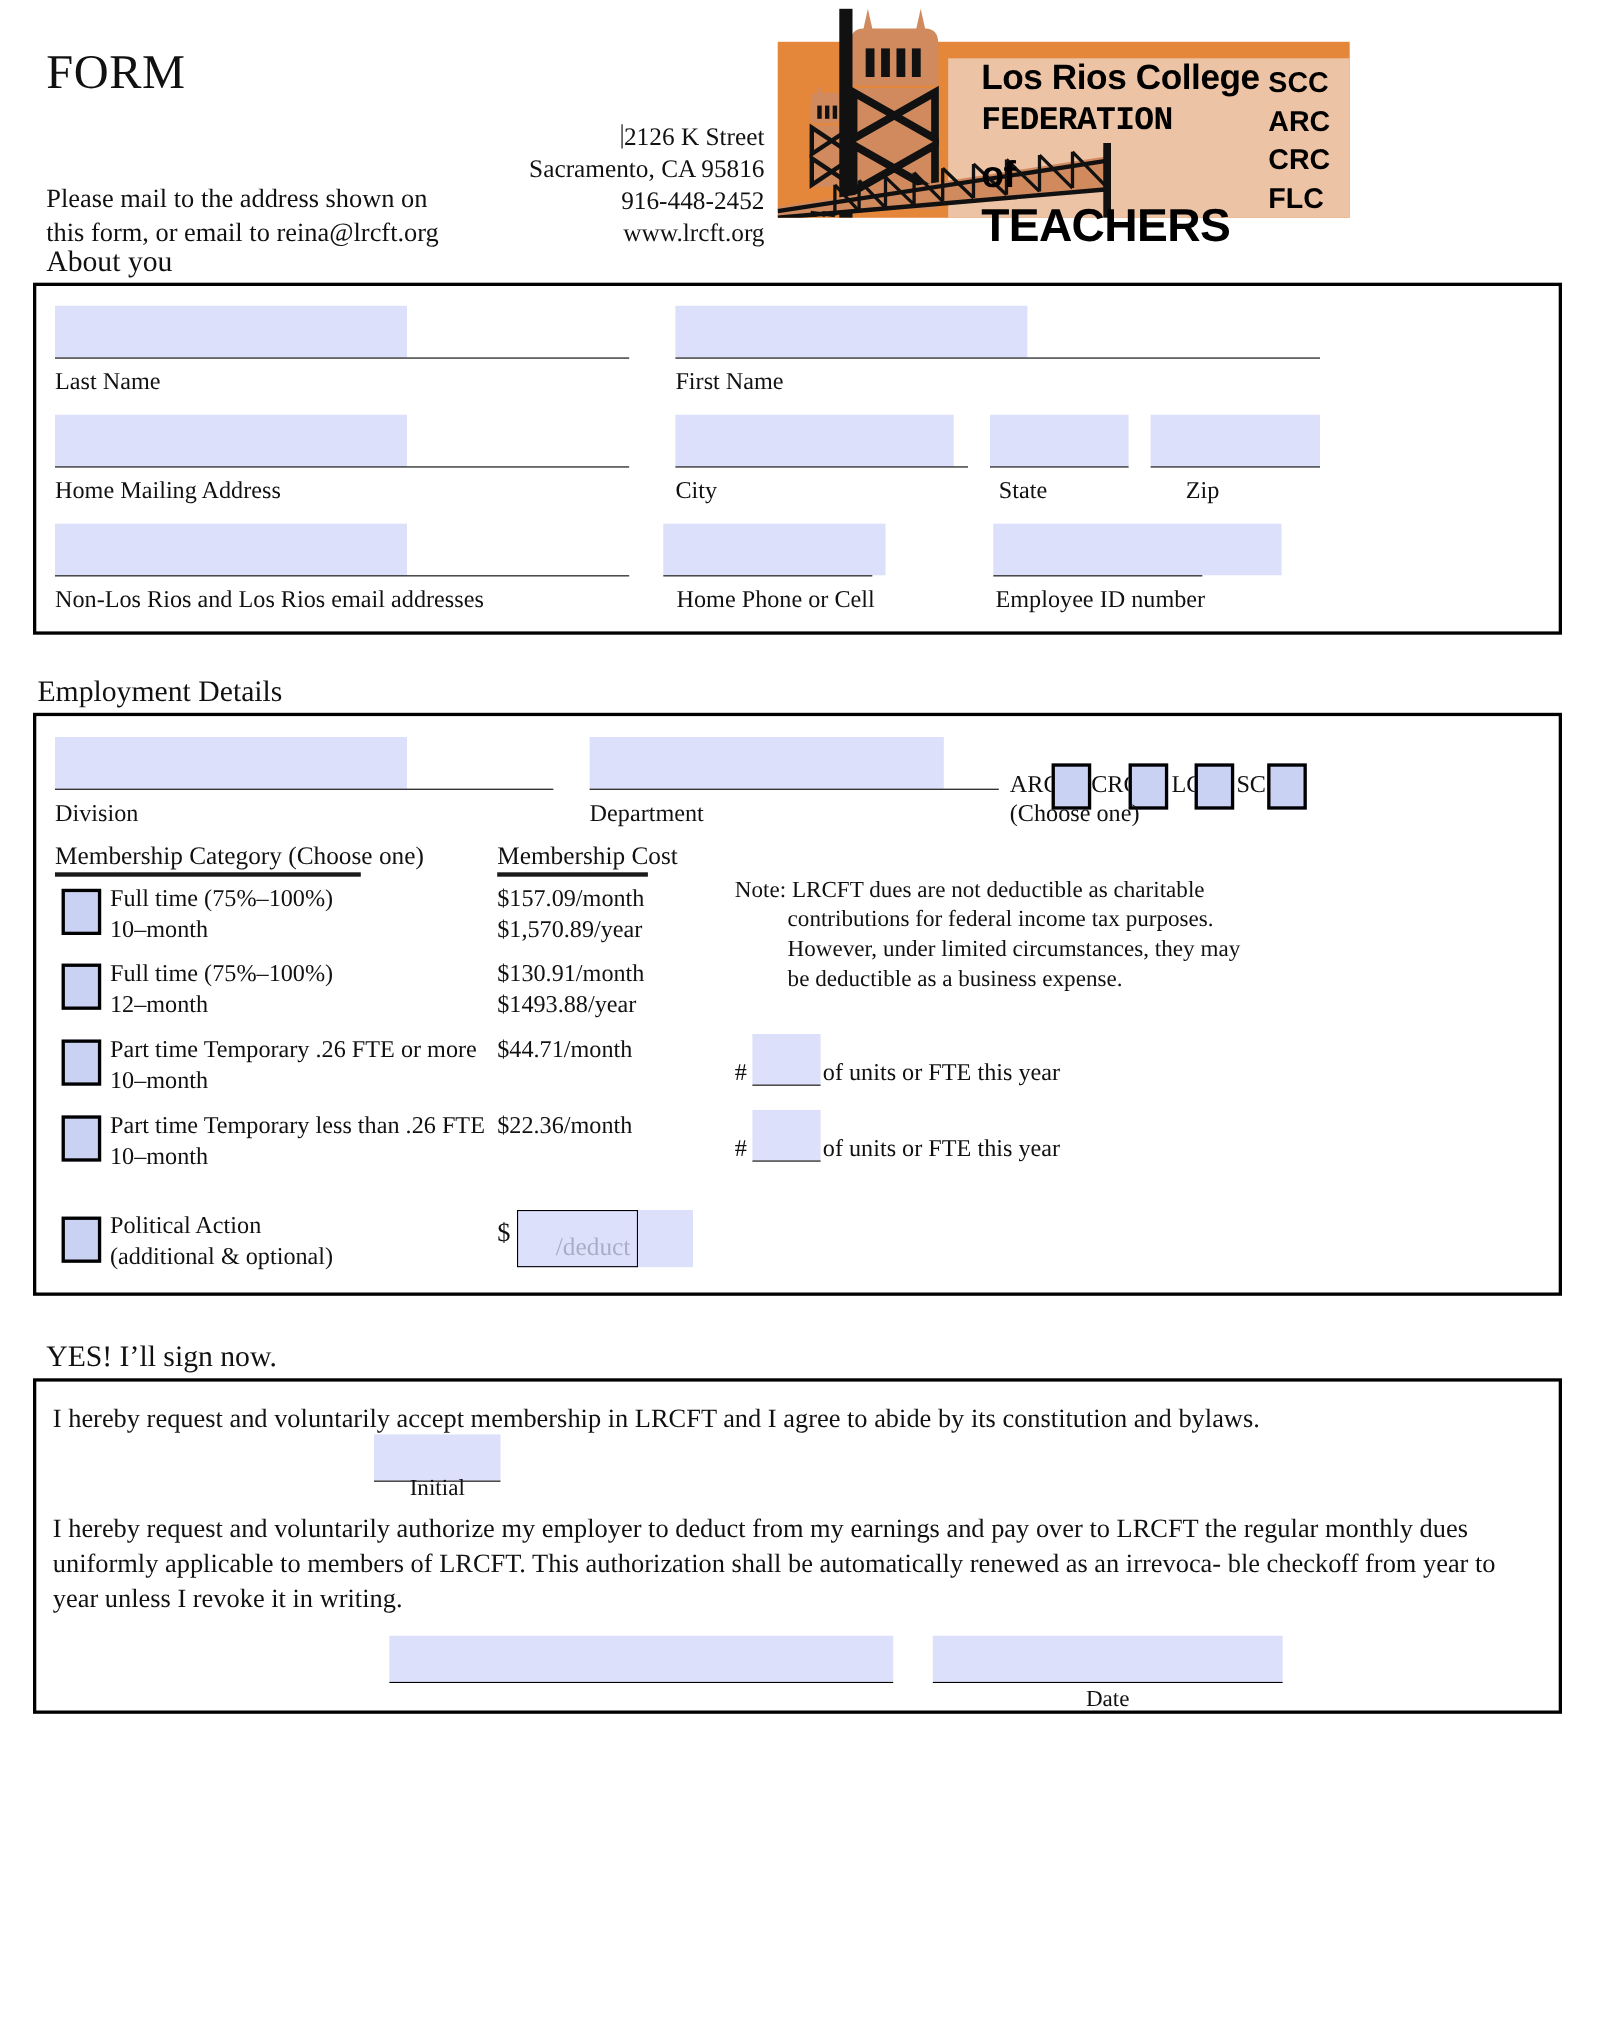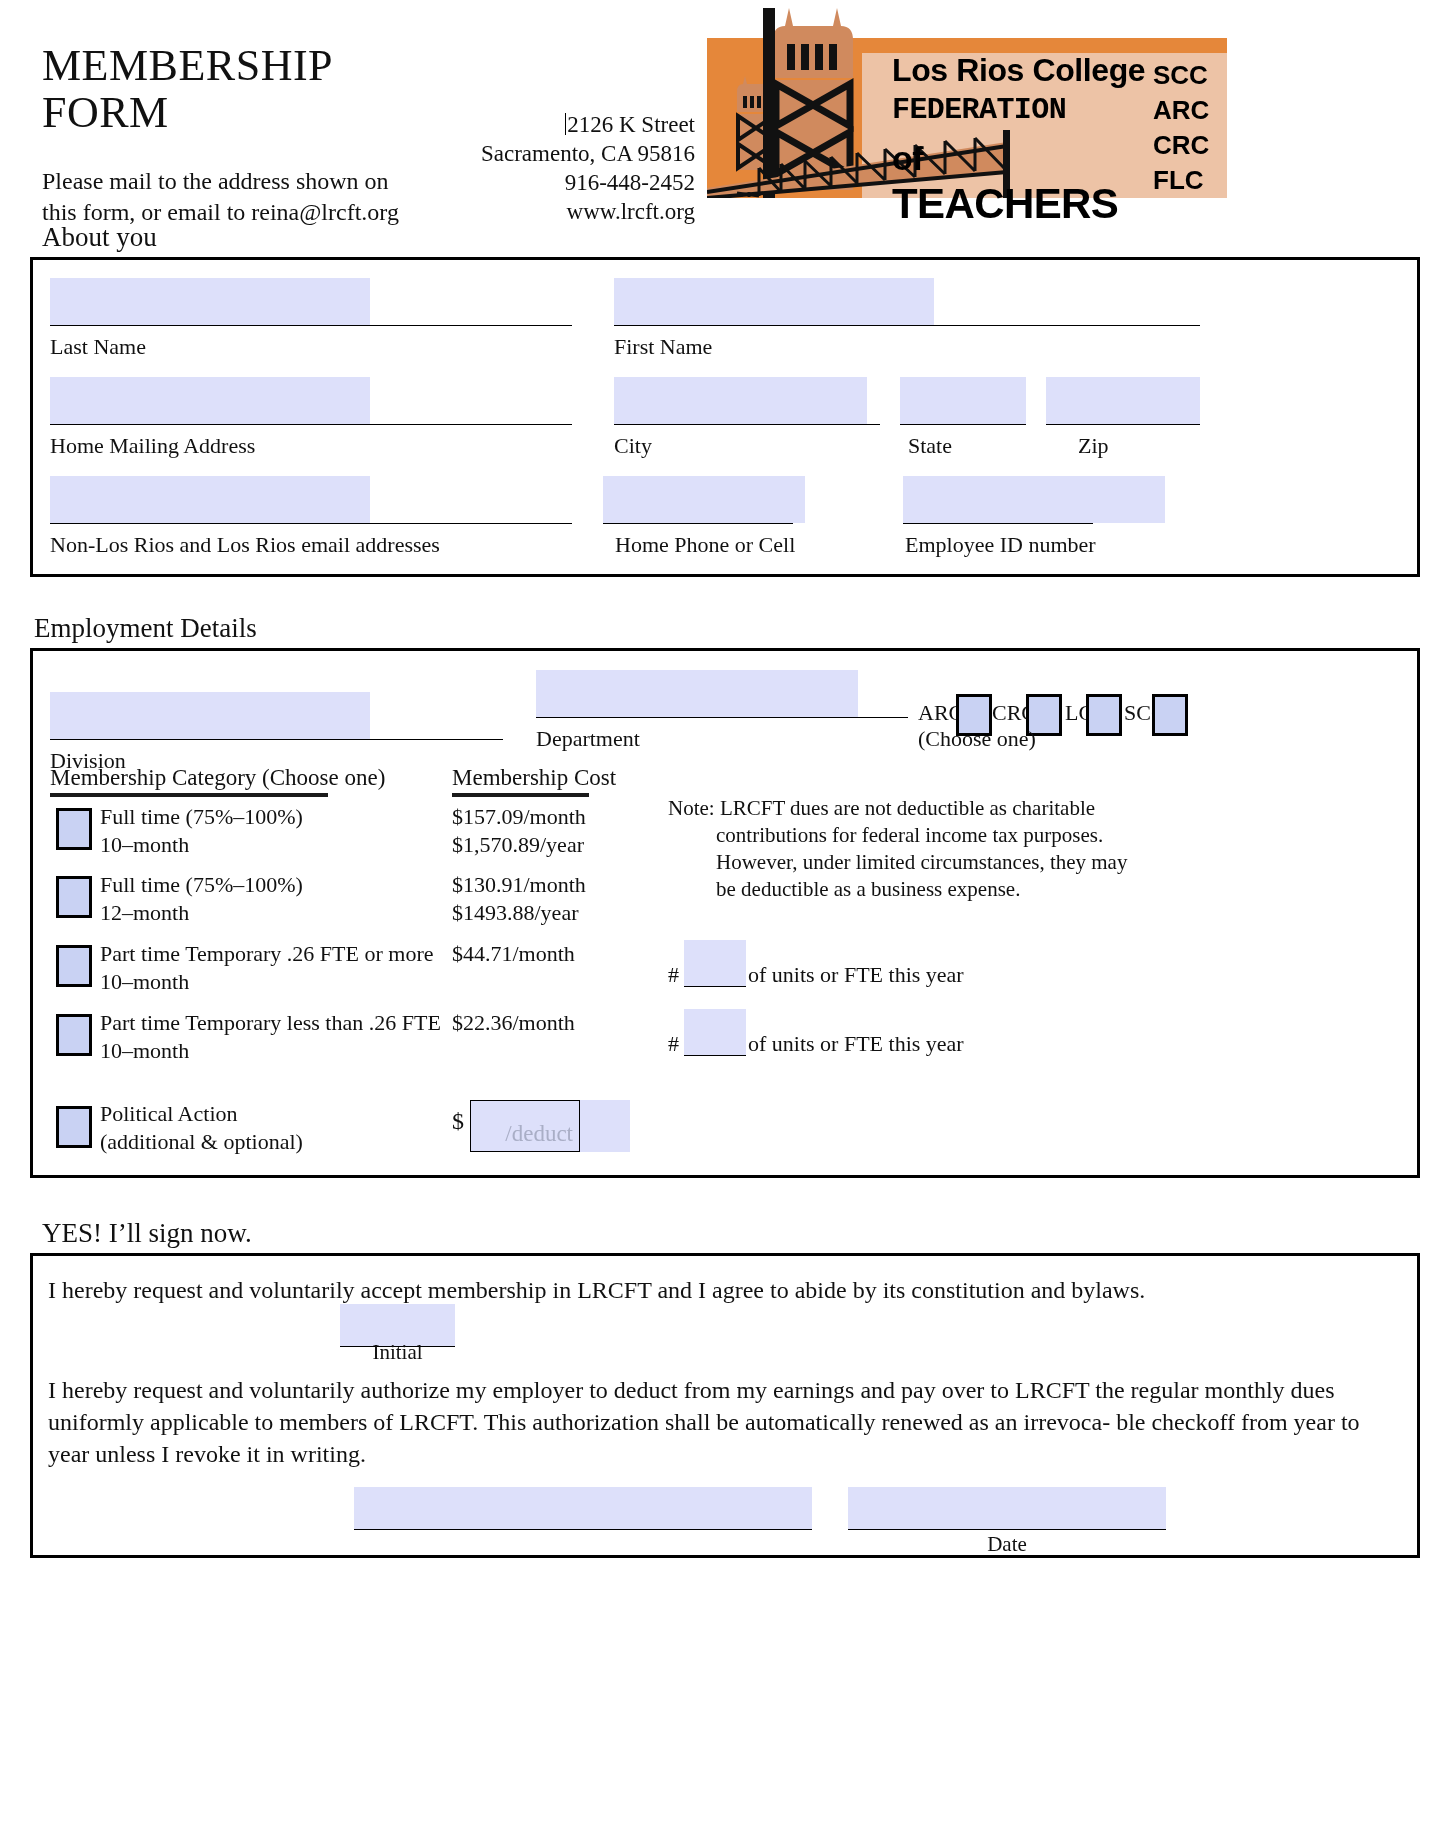--- a/index.html
+++ b/index.html
@@ -89,21 +89,20 @@
   .sig-fill{position:absolute;background:#DDE0FA;}
   .sig-rule{position:absolute;border-bottom:1.5px solid #000;}
   .sig-lbl{position:absolute;font-size:21px;text-align:center;}
 </style>
 </head>
 <body>
 
 <div class="page">
 
   <div class="hdr-title">
-    <div>MEMBERSHIP</div>
     <div>FORM</div>
   </div>
 
   <div class="hdr-sub">
     <div>Please mail to the address shown on</div>
     <div>this form, or email to reina@lrcft.org</div>
   </div>
 
   <div class="addr">
     <div><span class="caret"></span><span>2126 K Street</span></div>
@@ -222,21 +221,21 @@
 
   <div class="fld" style="left:903px;top:476px;width:190px;height:75px;">
     <div class="fill" style="width:262px;height:47px;"></div>
     <div class="rule" style="top:47px;width:190px;"></div>
     <div class="lbl" style="top:56px;left:2px;">Employee ID number</div>
   </div>
 
   <div class="sec-head" style="left:34px;top:613px;">Employment Details</div>
   <div class="sec-box" style="left:30px;top:648px;width:1390px;height:530px;"></div>
 
-  <div class="fld" style="left:50px;top:670px;width:453px;height:75px;margin-top:22px;">
+  <div class="fld" style="left:50px;top:670px;width:453px;height:75px;">
     <div class="fill" style="width:320px;height:47px;"></div>
     <div class="rule" style="top:47px;width:453px;"></div>
     <div class="lbl" style="top:56px;">Division</div>
   </div>
 
   <div class="fld" style="left:536px;top:670px;width:372px;height:75px;text-align:right;">
     <div class="fill" style="width:322px;height:47px;"></div>
     <div class="rule" style="top:47px;width:372px;"></div>
     <div class="lbl" style="top:56px;">Department</div>
   </div>

